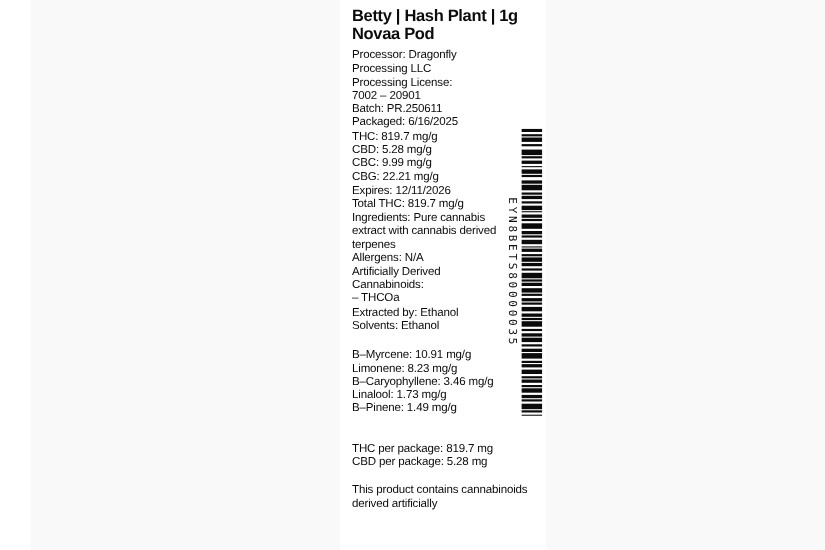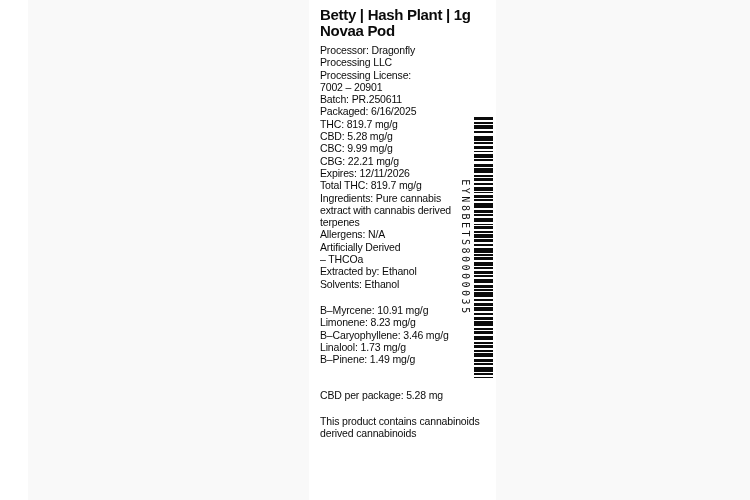--- a/index.html
+++ b/index.html
@@ -90,37 +90,39 @@
         <div class="lbl-line">CBD: 5.28 mg/g</div>
         <div class="lbl-line">CBC: 9.99 mg/g</div>
         <div class="lbl-line">CBG: 22.21 mg/g</div>
         <div class="lbl-line">Expires: 12/11/2026</div>
         <div class="lbl-line">Total THC: 819.7 mg/g</div>
         <div class="lbl-line">Ingredients: Pure cannabis</div>
         <div class="lbl-line">extract with cannabis derived</div>
         <div class="lbl-line">terpenes</div>
         <div class="lbl-line">Allergens: N/A</div>
         <div class="lbl-line">Artificially Derived</div>
+        <div class="lbl-line">Cannabinoids:</div>
         <div class="lbl-line">– THCOa</div>
         <div class="lbl-line">Extracted by: Ethanol</div>
         <div class="lbl-line">Solvents: Ethanol</div>
       </div>
     <div class="details terpenes">
         <div class="lbl-line">B–Myrcene: 10.91 mg/g</div>
         <div class="lbl-line">Limonene: 8.23 mg/g</div>
         <div class="lbl-line">B–Caryophyllene: 3.46 mg/g</div>
         <div class="lbl-line">Linalool: 1.73 mg/g</div>
         <div class="lbl-line">B–Pinene: 1.49 mg/g</div>
       </div>
     <div class="details totals">
+        <div class="lbl-line">THC per package: 819.7 mg</div>
         <div class="lbl-line">CBD per package: 5.28 mg</div>
       </div>
     <div class="details warning">
         <div class="lbl-line">This product contains cannabinoids</div>
-        <div class="lbl-line">derived cannabinoids</div>
+        <div class="lbl-line">derived artificially</div>
       </div>
 
     <div class="barcode">
       <div class="bars">
           <div class="bc-bar" style="width: 3px;"></div>
           <div class="bc-gap" style="width: 2px;"></div>
           <div class="bc-bar" style="width: 2px;"></div>
           <div class="bc-gap" style="width: 1px;"></div>
           <div class="bc-bar" style="width: 4px;"></div>
           <div class="bc-gap" style="width: 2px;"></div>

